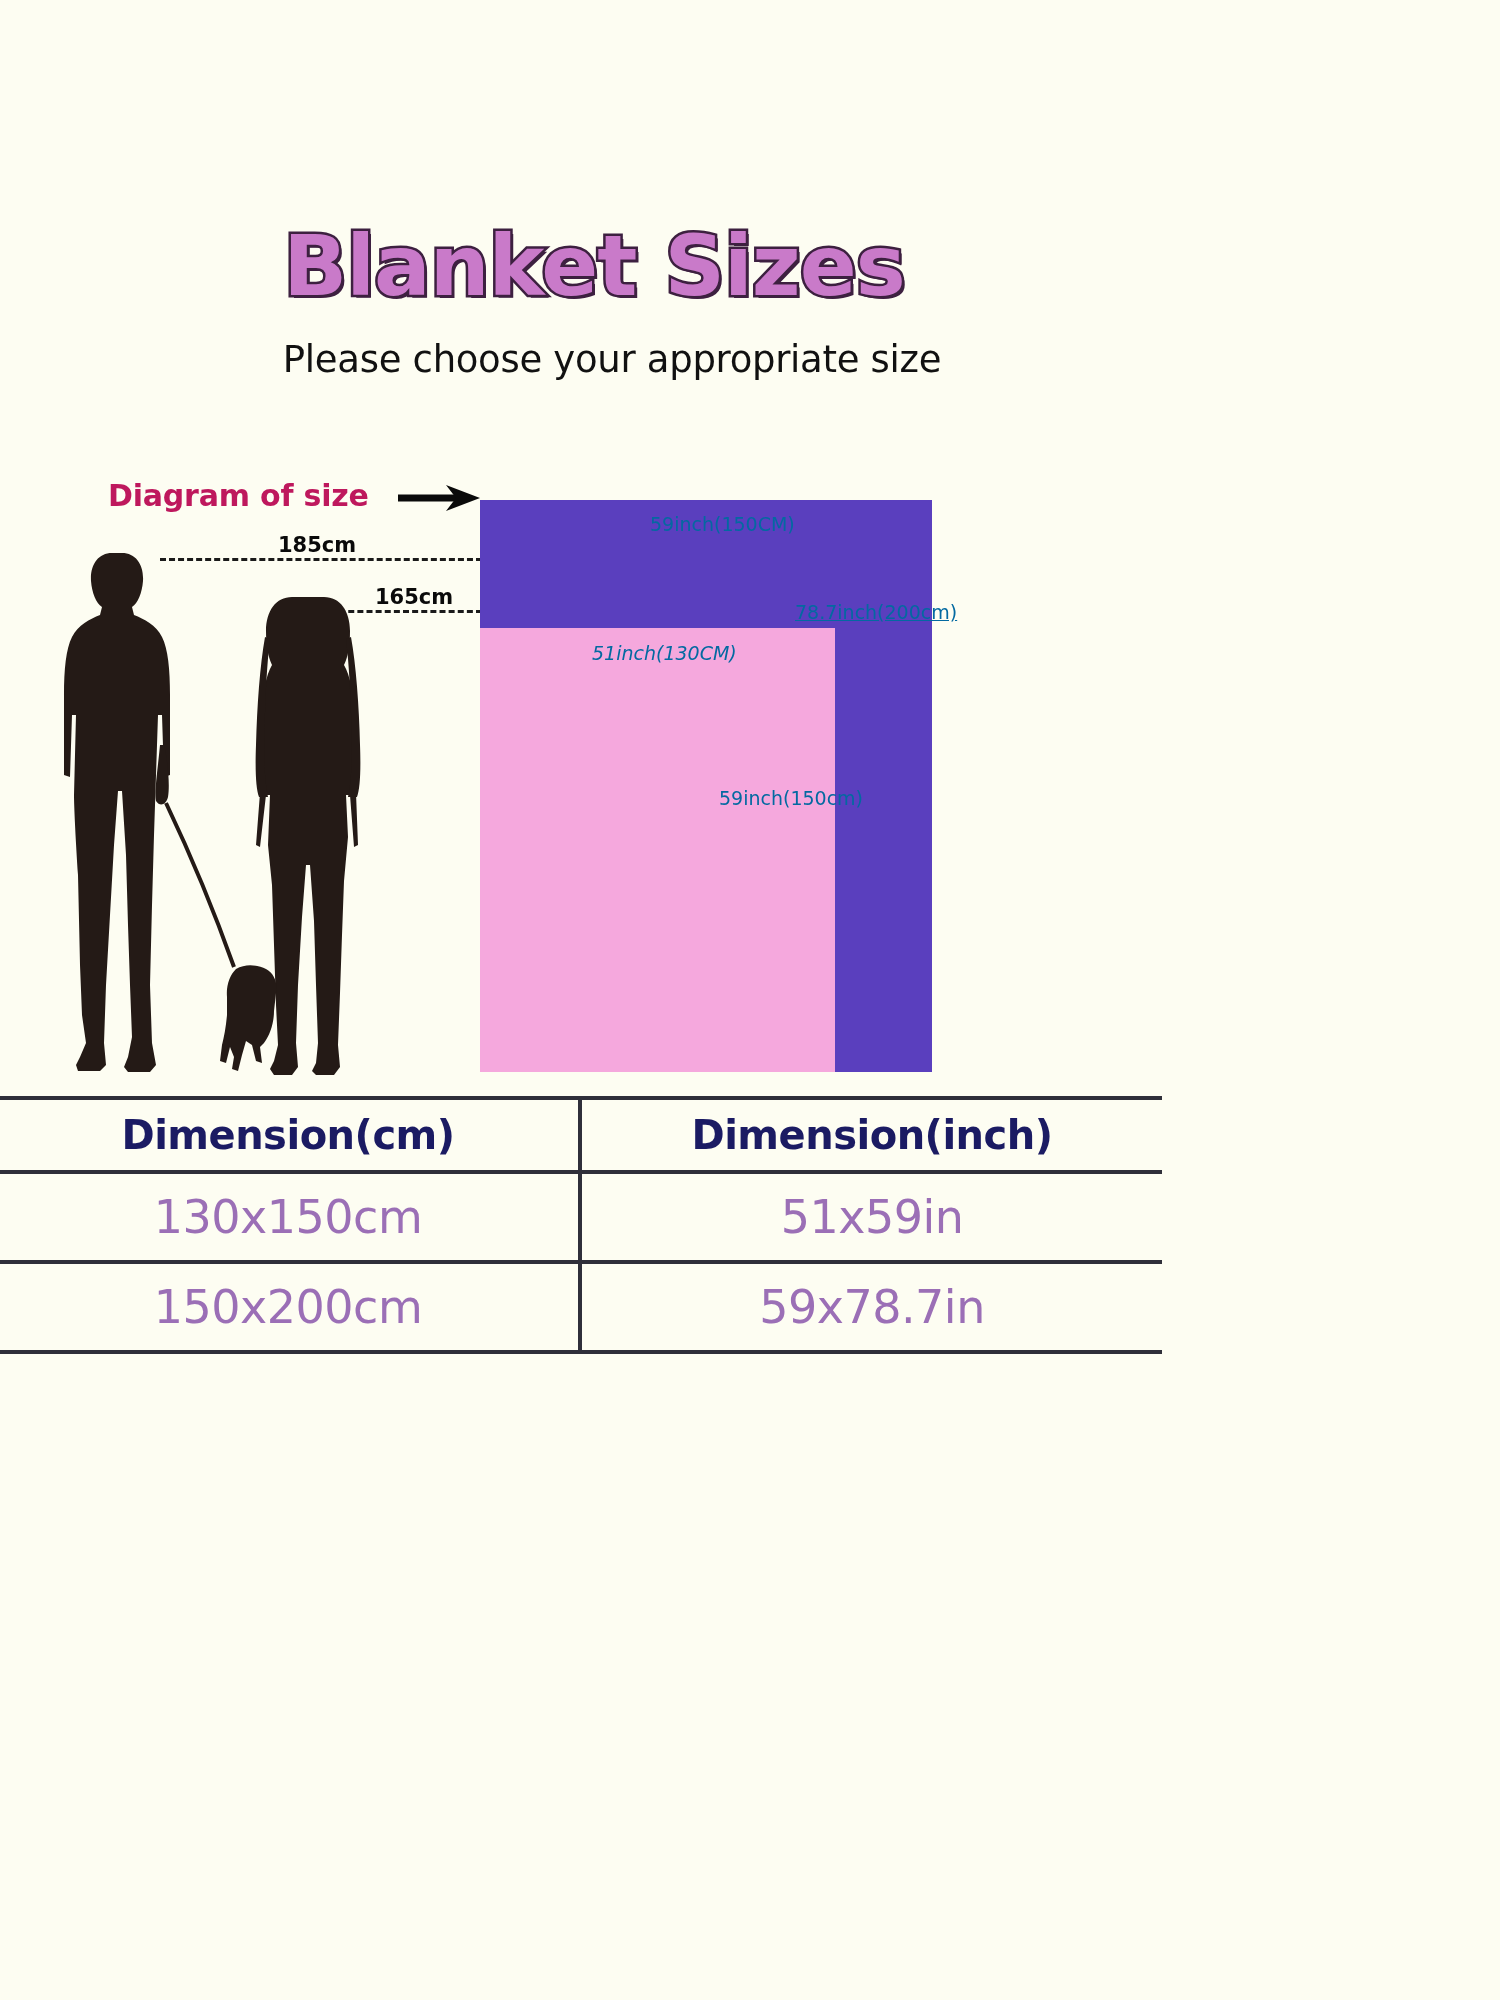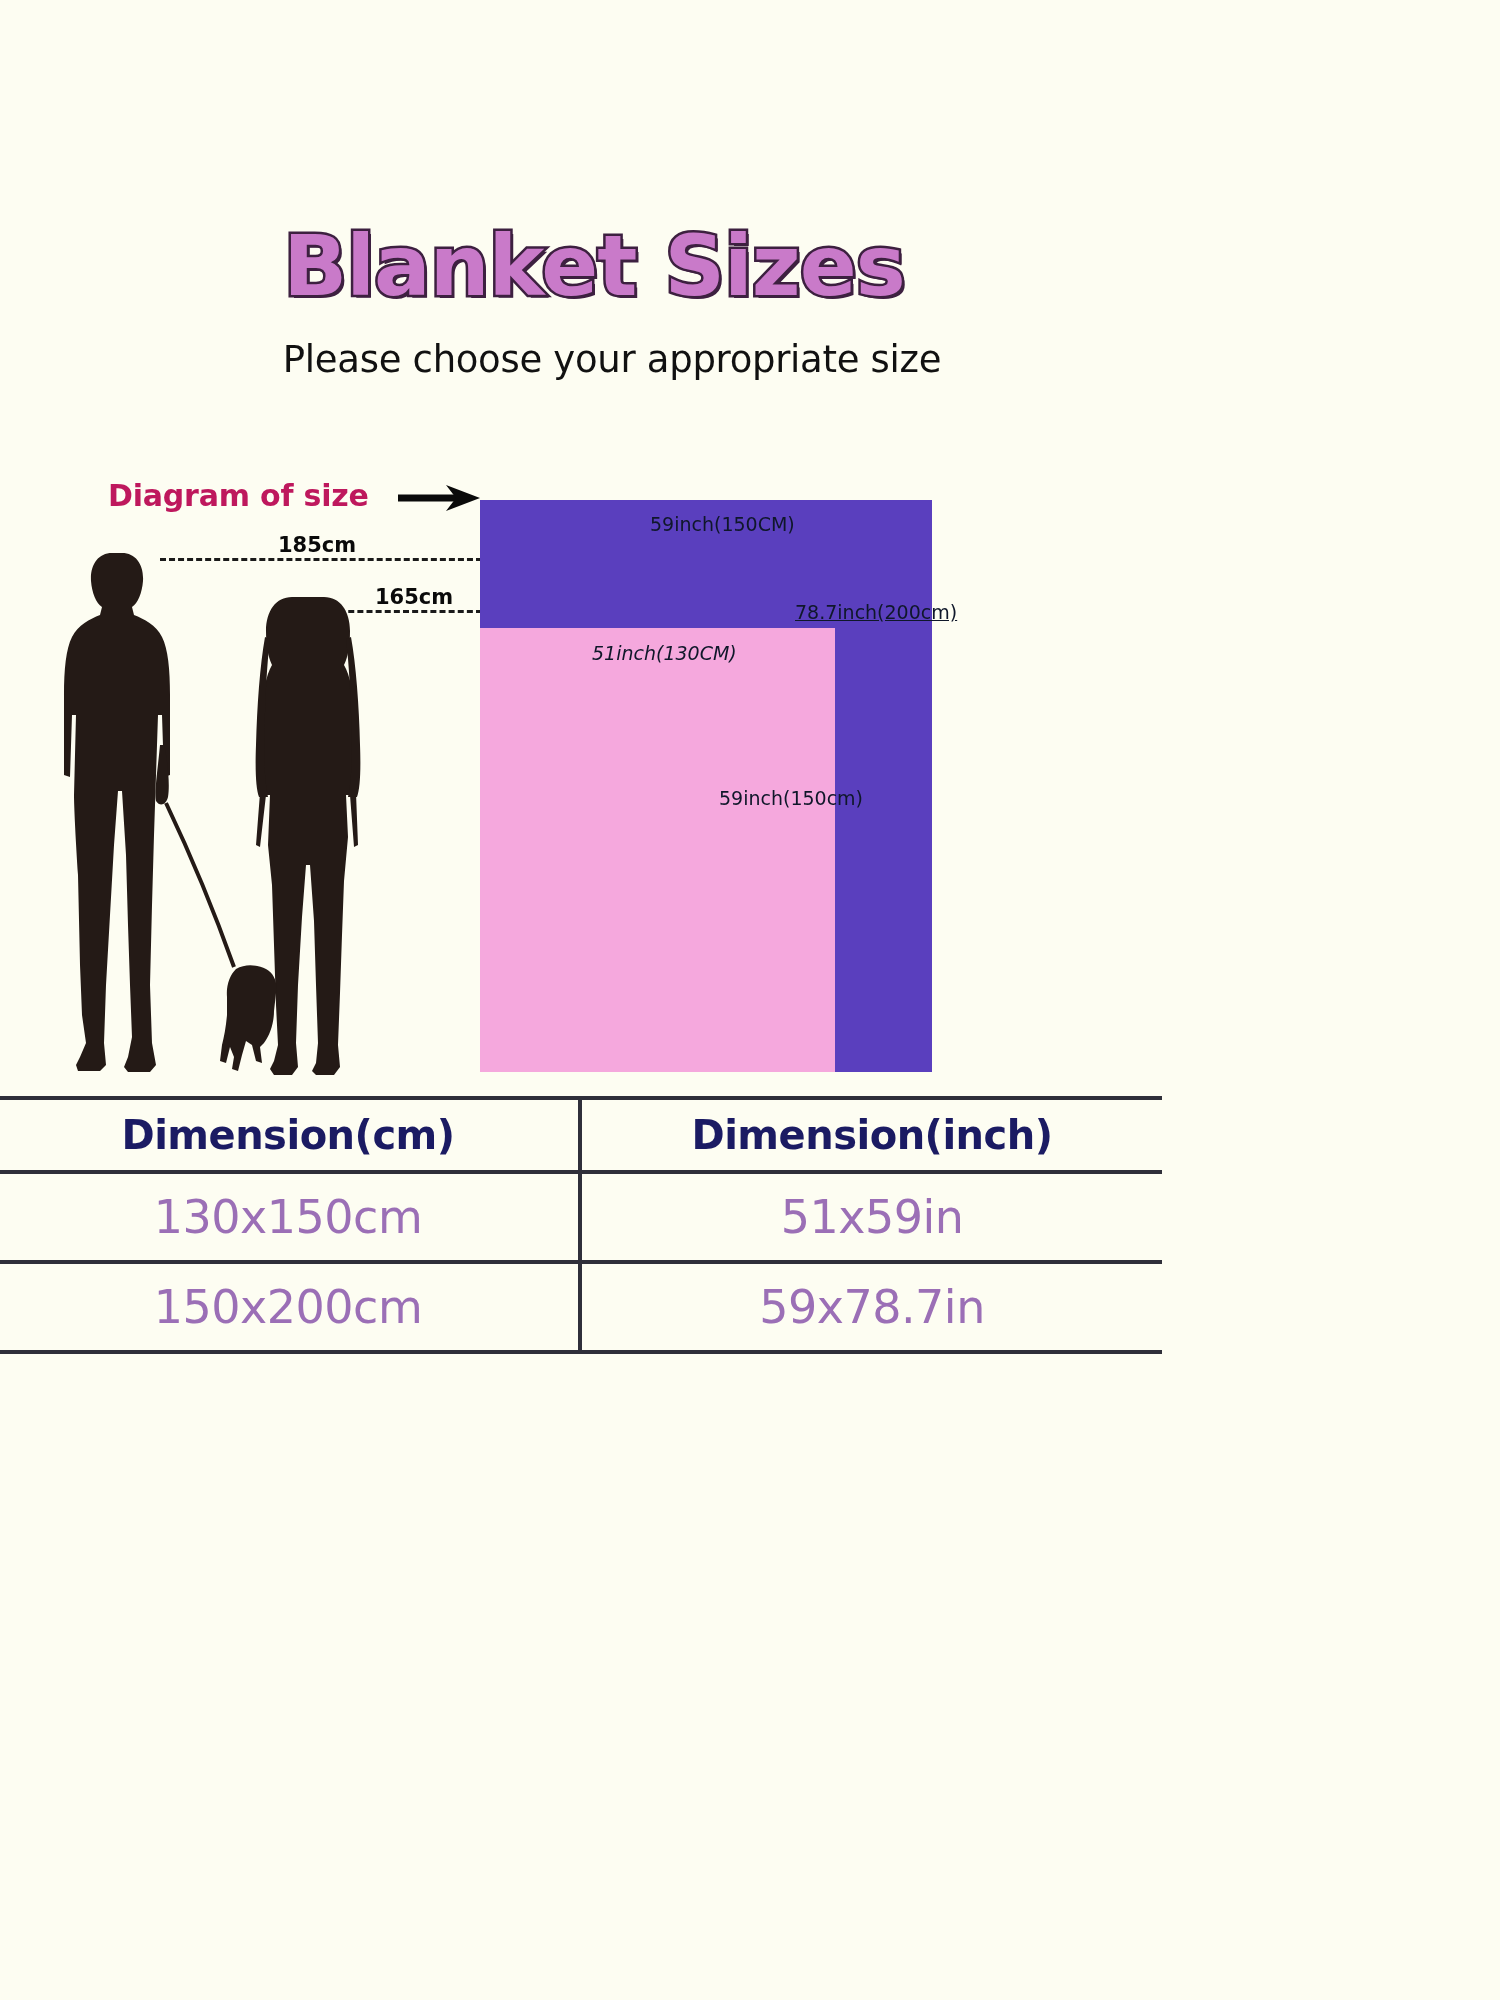--- a/index.html
+++ b/index.html
@@ -92,21 +92,21 @@
   }
   #blanket-small {
     position:absolute; left:480px; top:628px;
     width:355px; height:444px;
     background:#f5a8dd;
   }
   .blk-label {
     position:absolute;
     font-family:"DejaVu Sans", sans-serif;
     font-size:19px;
-    color:#0f172a;
+    color:#0369a1;
     white-space:nowrap;
   }
   #lbl-top-59 { left:650px; top:513px; }
   #lbl-right-787 { left:795px; top:601px;text-decoration:underline; }
   #lbl-51inch { left:592px; top:642px;font-style:italic; }
   #lbl-59-150 { left:719px; top:787px; }
 
   
   #table {
     position:absolute; left:0px; top:1098px;

